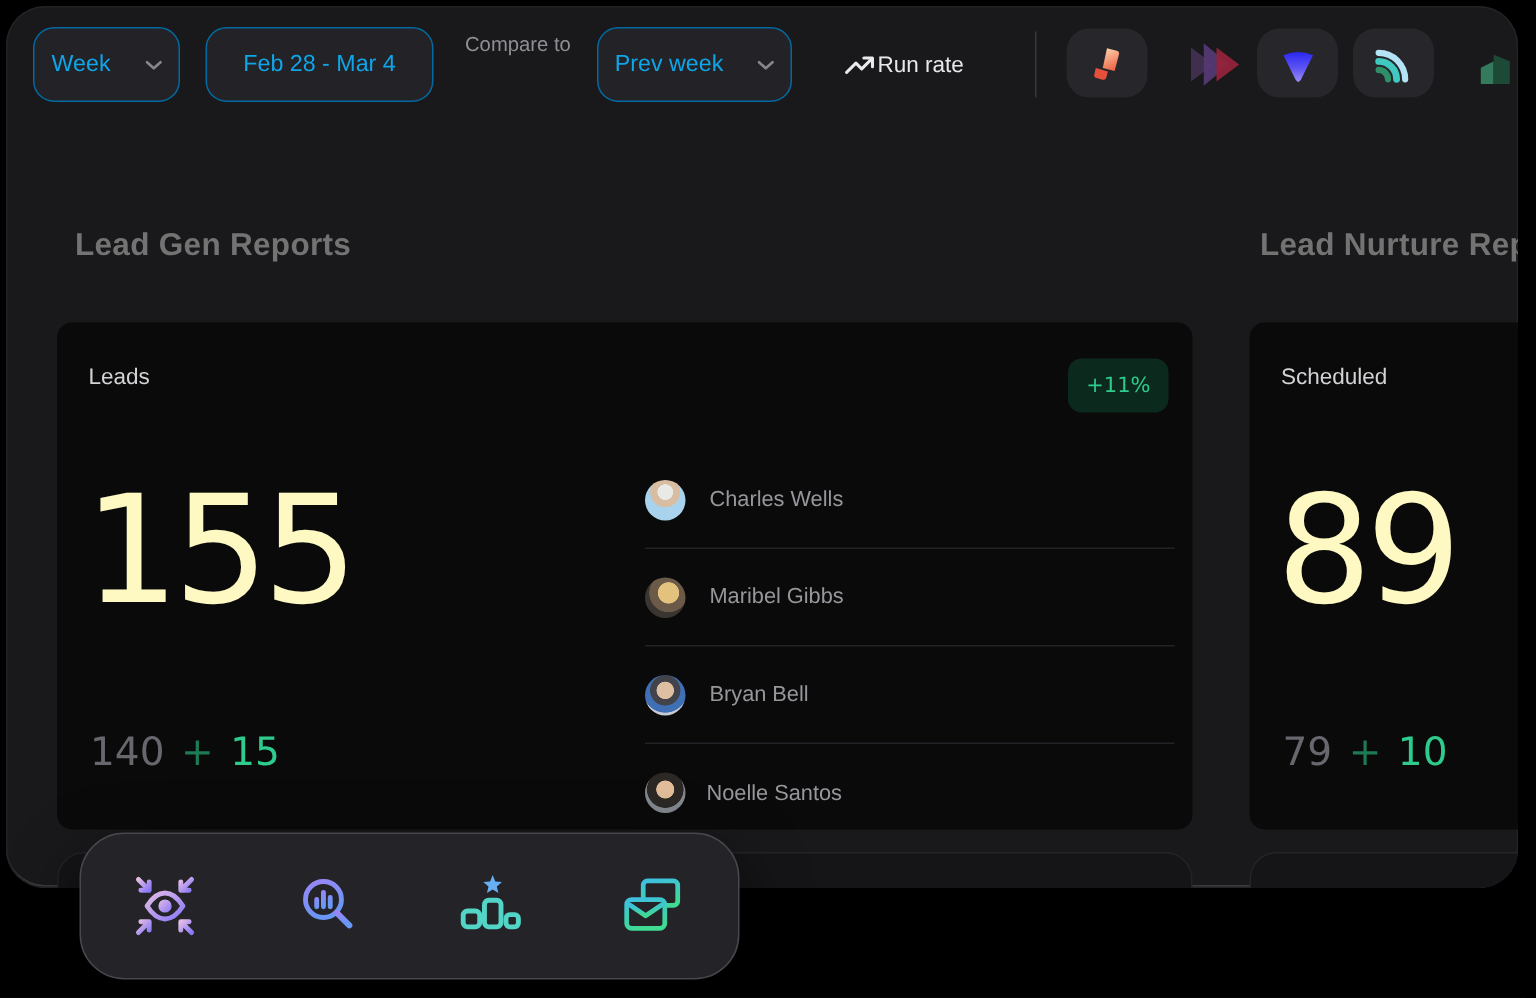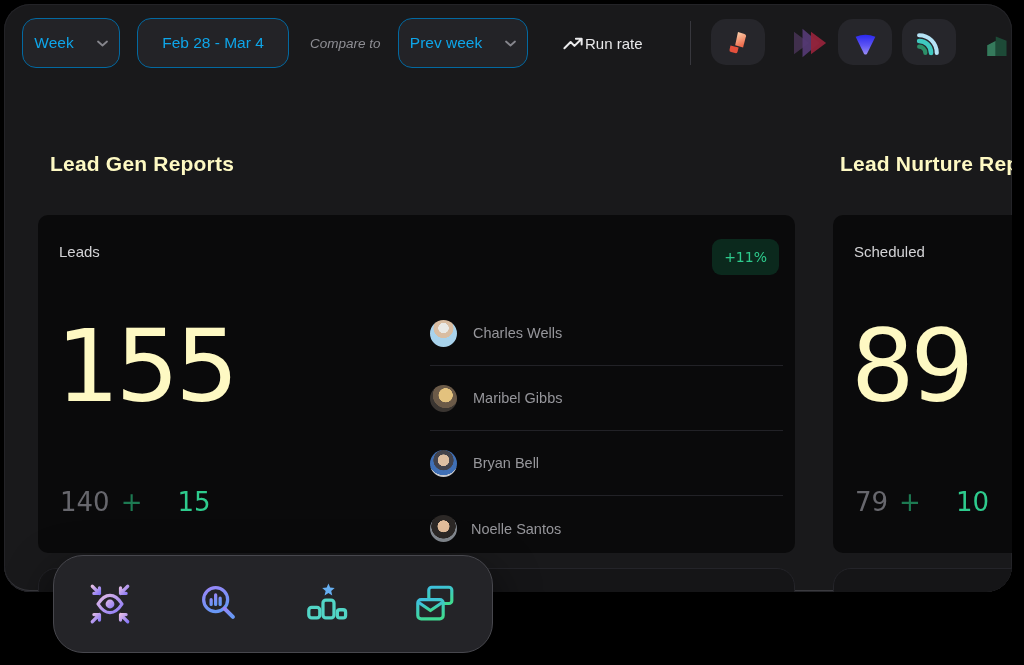--- a/index.html
+++ b/index.html
@@ -12,49 +12,49 @@
     background:#19191b; border-radius:26px; overflow:hidden;
     box-shadow: inset 0 0 0 1px #232327, inset 0 -2px 0 #3a3a3f; }
 
   
   .pill { position:absolute; background:#232327; border:1px solid #0369a1;
     border-radius:14px; display:flex; align-items:center; justify-content:center;
     gap:23px; color:#0ea5e9; font-size:15.5px; cursor:pointer; }
   .pill-week { left:18px; top:14px; width:98px; height:50px; }
   .pill-date { left:133px; top:14px; width:152px; height:50px; }
   .pill-prev { left:394px; top:14px; width:130px; height:50px; }
-  .compare-label { position:absolute; left:306px; top:32px; font-size:13.5px; color:#8e8e94;font-style:italic; }
+  .compare-label { position:absolute; left:306px; top:18px; font-size:13.5px; color:#8e8e94; }
   .run-rate { position:absolute; left:558px; top:14px; height:50px; display:flex;
     align-items:center; color:#e8e8ea; font-size:15px; cursor:pointer; }
   .vsep { position:absolute; left:686px; top:17px; width:1px; height:44px; background:#37373d; }
   .tile { position:absolute; top:15px; width:54px; height:46px; background:#26262b;
     border-radius:15px; display:flex; align-items:center; justify-content:center; cursor:pointer; }
   .tile1 { left:707px; } .tile3 { left:834px; } .tile4 { left:898px; }
   .glyph-free { position:absolute; display:flex; align-items:center; justify-content:center; cursor:pointer; }
   .glyph2 { left:786px; top:21px; width:42px; height:36px; }
   .glyph5 { left:980px; top:24px; width:30px; height:30px; }
 
   
-  .section-title { position:absolute; color:#fef9c3; font-size:21px; font-weight:700;
+  .section-title { position:absolute; color:#737373; font-size:21px; font-weight:700;
     letter-spacing:.2px; white-space:nowrap; }
   .title-left { left:46px; top:148px; }
   .title-right { left:836px; top:148px; }
 
   .card { position:absolute; top:211px; height:338px; background:#0a0a0b; border-radius:10px; }
   .card-leads { left:34px; width:757px; }
   .card-sched { left:829px; width:370px; }
   .card-title { position:absolute; left:21px; top:28px; font-size:15px; color:#d3d3d6; }
   .badge { position:absolute; right:16px; top:24px; background:#0b291d; color:#2ecb8d;
     font-size:14px; padding:10px 12px; border-radius:9px;
     font-family:"DejaVu Sans", sans-serif; }
   .big-value { position:absolute; left:18px; top:102px; font-size:100px; line-height:1;
     letter-spacing:-4px; color:#fef9c3; font-family:"DejaVu Sans", sans-serif; }
   .prev-line { position:absolute; left:22px; top:272px; display:flex; gap:11px;
     font-size:26px; font-family:"DejaVu Sans", sans-serif; }
-  .prev-val { color:#67676d; } .plus-sign { color:#1d7a52; } .delta-val { color:#2ecb8d;margin-left:24px; }
+  .prev-val { color:#67676d; } .plus-sign { color:#1d7a52; } .delta-val { color:#2ecb8d; }
 
   .people { position:absolute; left:392px; right:12px; top:86px; }
   .person-row { height:65px; display:flex; align-items:center; gap:16px;
     border-bottom:1px solid #222227; cursor:pointer; }
   .person-row:last-child { border-bottom:none;gap:14px; }
   .avatar { width:27px; height:27px; border-radius:50%; flex:none; }
   .av1 { background:radial-gradient(circle at 50% 30%, #e9e9e6 0 22%, #d9bda2 23% 42%, #a9d3ec 44%); }
   .av2 { background:radial-gradient(circle at 58% 38%, #e3c27e 0 30%, #6b5a48 32% 55%, #3a3531 57%); }
   .av3 { background:radial-gradient(circle at 50% 38%, #debfa2 0 26%, #43434c 28% 46%, #3f6fb5 48% 68%, #c7cad1 70%); }
   .av4 { background:radial-gradient(circle at 50% 42%, #e2bd9b 0 28%, #2c2826 30% 58%, #83888f 60%); }

